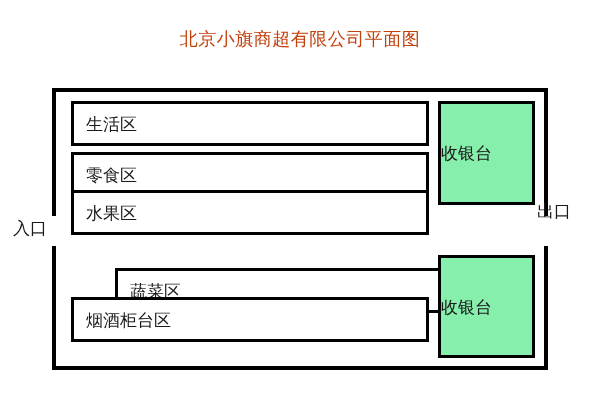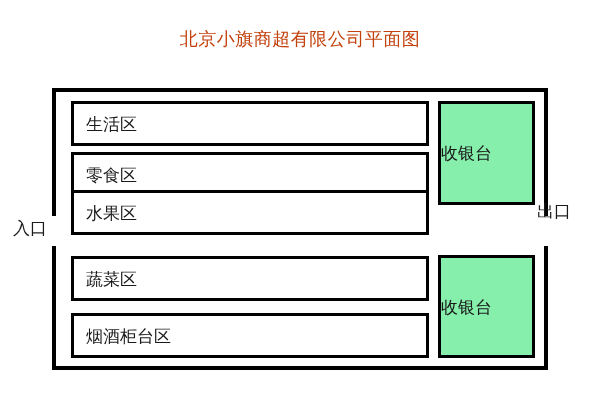--- a/index.html
+++ b/index.html
@@ -108,22 +108,22 @@
     padding-left: 12px;
     font-size: 17px;
     line-height: 20px;
     color: #1a1a1a;
     white-space: nowrap;
   }
 
   .sec-0 { top: 101px; }
   .sec-1 { top: 152px; }
   .sec-2 { top: 190px; }
-  .sec-3 { top: 256px; }
-  .sec-4 { top: 313px; }
+  .sec-3 { top: 268px; margin-left: 44px; }
+  .sec-4 { top: 297px; }
 
   
   .cashier-box {
     position: absolute;
     left: 438px;
     width: 97px;
     box-sizing: border-box;
     border: 3px solid #000000;
     background: #86efac;
     display: flex;

